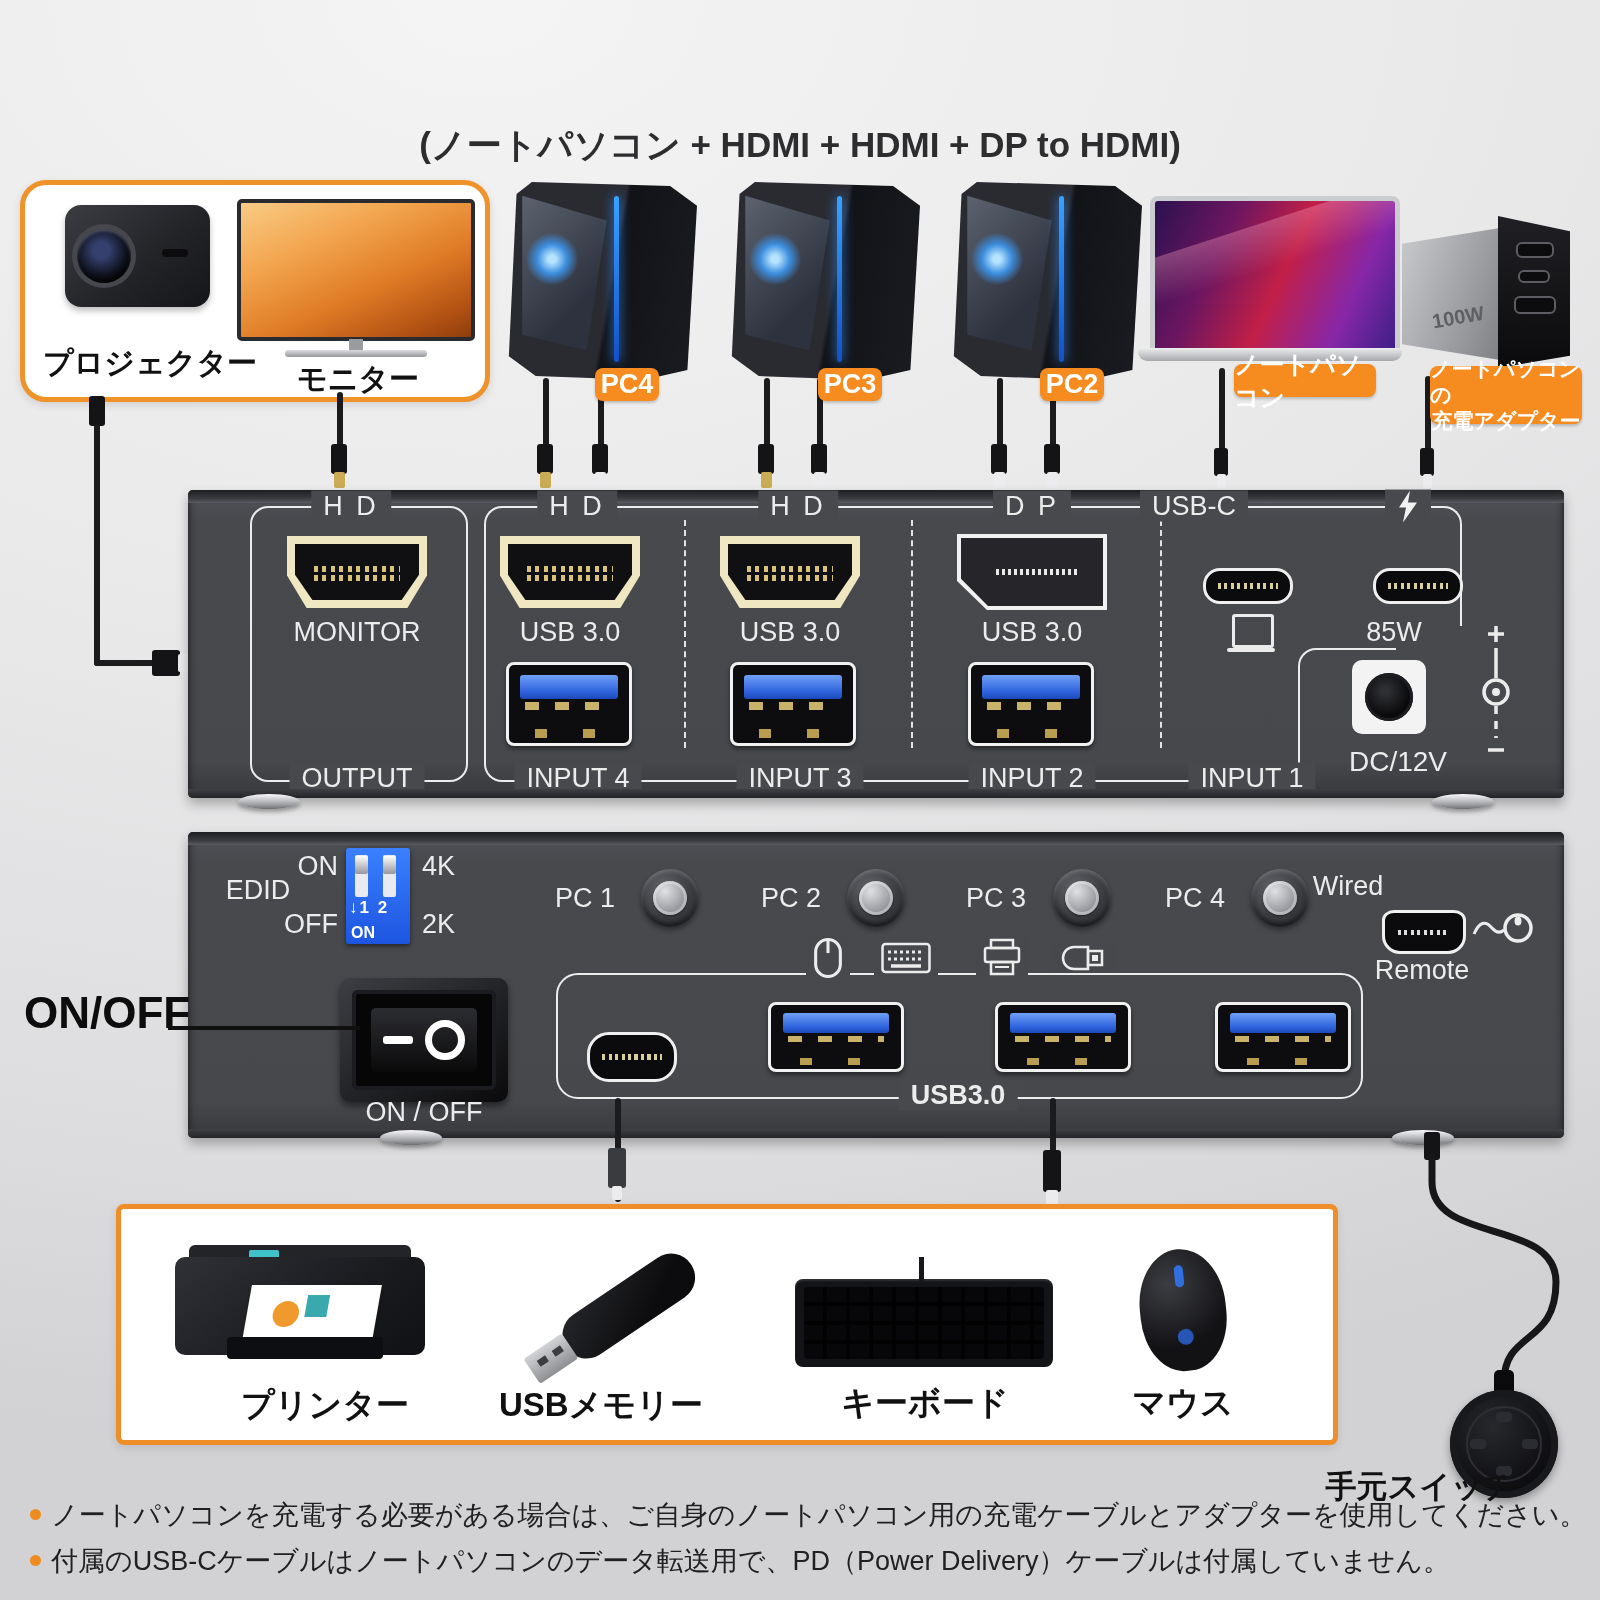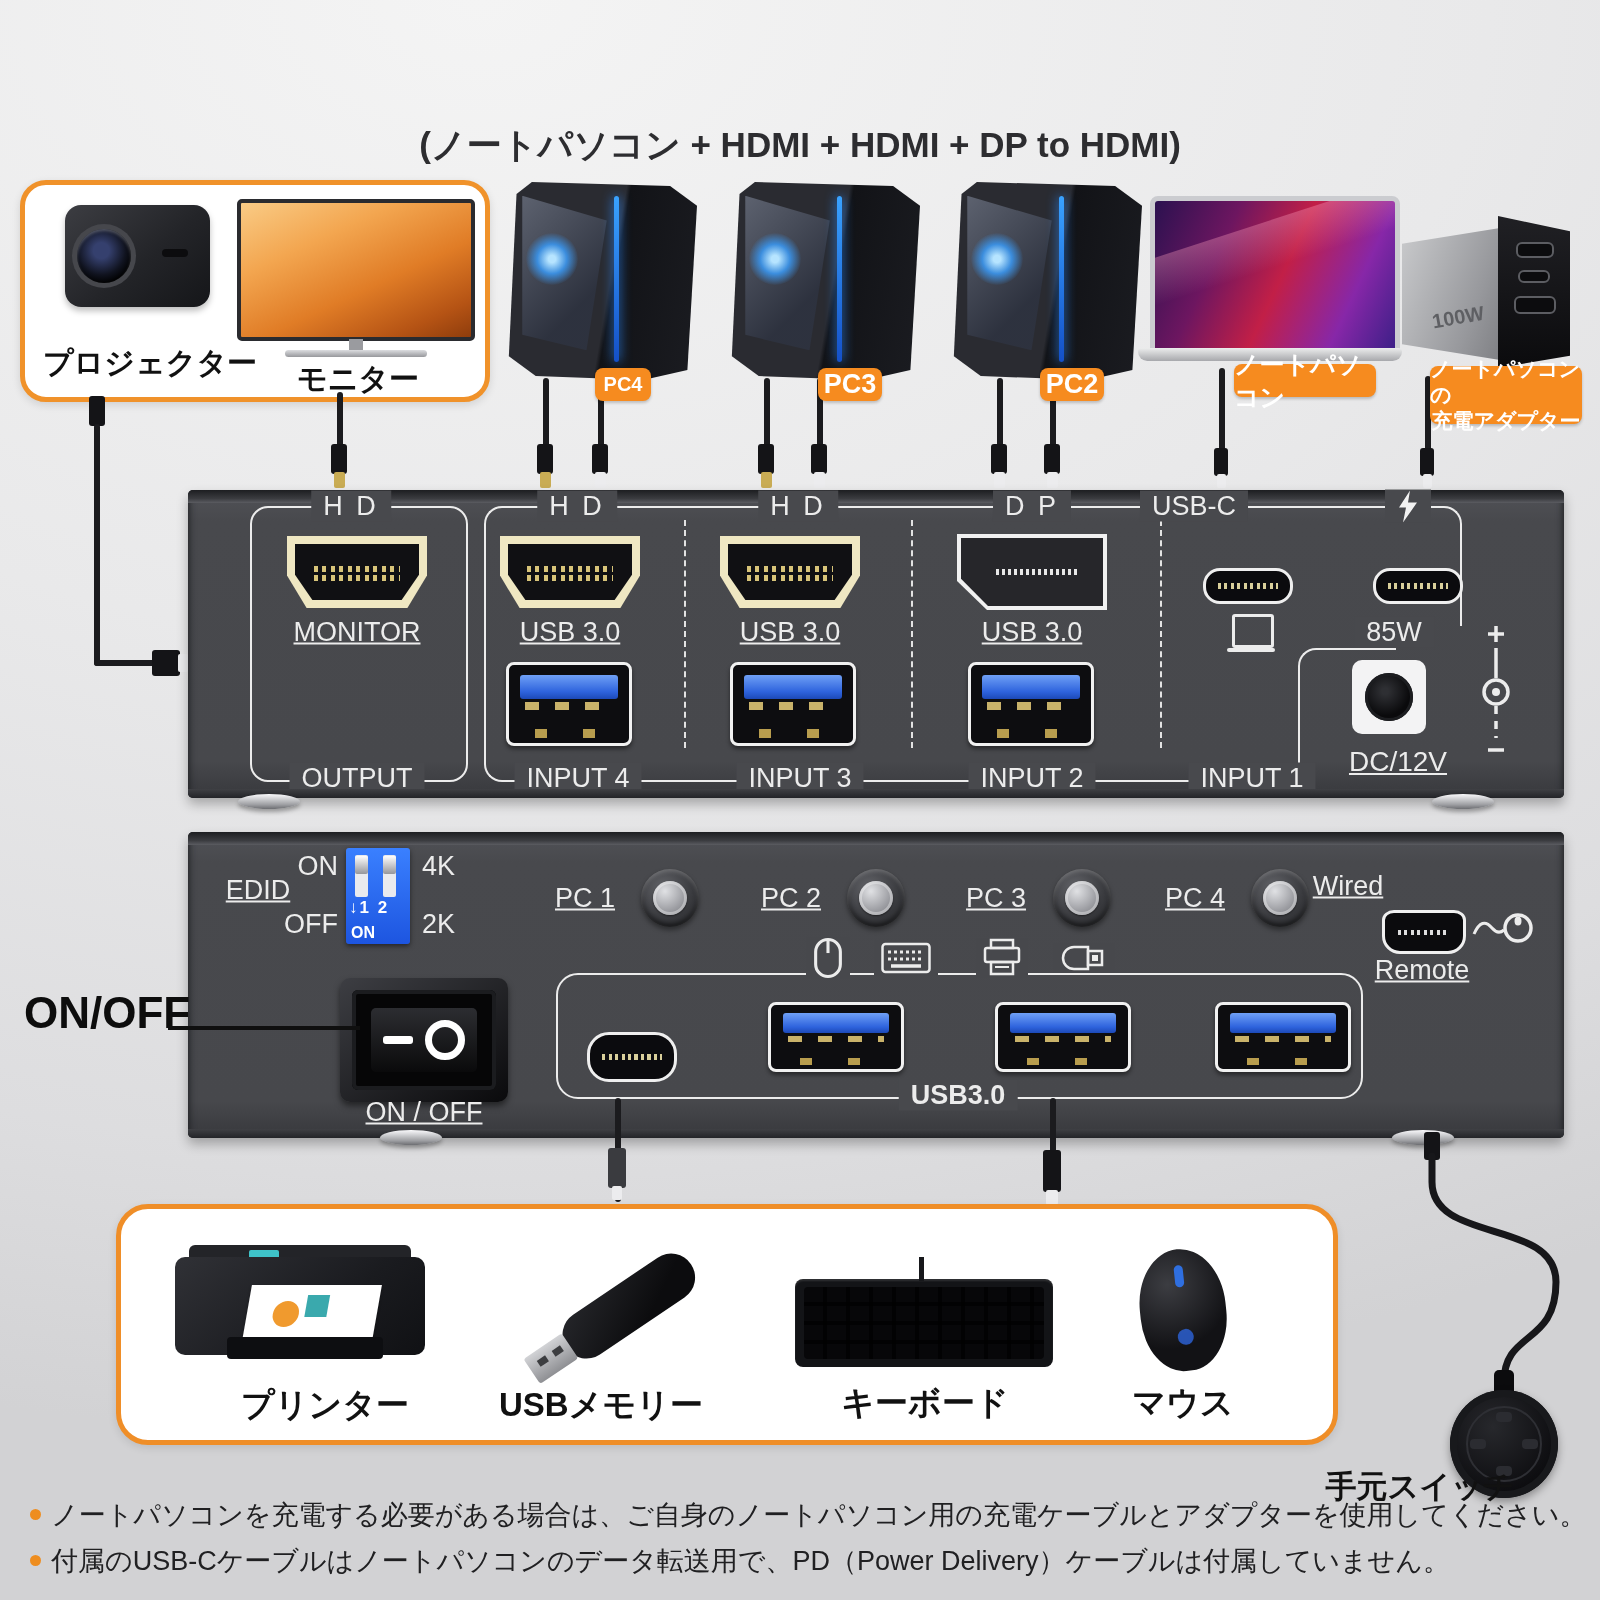--- a/index.html
+++ b/index.html
@@ -78,21 +78,21 @@
     background:linear-gradient(#1d1e21,#3a3b3f 65%,#5b5c61);}
   .panel::after{content:"";position:absolute;left:0;right:0;bottom:0;height:9px;border-radius:0 0 5px 5px;
     background:linear-gradient(#3f4044,#232428);}
   .rear{top:490px;height:308px;}
   .front{top:832px;height:306px;}
   .grp{position:absolute;border:2.5px solid #ececec;border-radius:18px;}
   .grp.noR{border-right:none;border-radius:18px 0 0 18px;}
   .dash{position:absolute;width:0;border-left:2.5px dashed #e3e3e3;}
   .lbl,.txt,.txtr,.txtl{position:absolute;color:#ececec;font-size:27px;font-weight:500;white-space:nowrap;}
   .lbl{transform:translate(-50%,-50%);background:#48494d;padding:0 12px;}
-  .txt{transform:translate(-50%,-50%);text-decoration:underline;}
+  .txt{transform:translate(-50%,-50%);}
   .txtr{transform:translate(-100%,-50%);}
   .txtl{transform:translate(0,-50%);}
   .ext{position:absolute;border:0 solid #ececec;}
 
   
   .hdmi{position:absolute;width:140px;height:72px;background:#efe7c2;
     clip-path:polygon(0 0,100% 0,100% 55%,86% 100%,14% 100%,0 55%);
     display:flex;align-items:center;justify-content:center;}
   .hdmi-in{width:124px;height:56px;background:#101013;
     clip-path:polygon(0 0,100% 0,100% 55%,86% 100%,14% 100%,0 55%);
@@ -147,21 +147,21 @@
     background:repeating-linear-gradient(90deg,#ddd 0 3px,transparent 3px 6.5px);}
   .icon-patch{position:absolute;background:#47484c;padding:0 7px;transform:translate(-50%,-50%);line-height:0;}
 
   
   .callout{position:absolute;font-size:44px;font-weight:800;color:#0d0d0d;}
   .cline{position:absolute;background:#0f0f0f;}
   .foot{position:absolute;width:62px;height:15px;border-radius:50%;
     background:linear-gradient(#fafafc,#9fa0a4 70%,#6d6e72);box-shadow:0 3px 4px rgba(0,0,0,.3);}
 
   .perbox{position:absolute;left:116px;top:1204px;width:1212px;height:231px;background:#fff;
-    border:5px solid #ef8e28;border-radius:32px;box-shadow:0 3px 8px rgba(0,0,0,.10);}
+    border:5px solid #ef8e28;border-radius:8px;box-shadow:0 3px 8px rgba(0,0,0,.10);}
   .plabel{position:absolute;font-size:33px;font-weight:700;color:#111;text-align:center;}
   .printer{position:absolute;left:54px;top:36px;width:250px;height:122px;}
   .pr-body{position:absolute;left:0;top:12px;width:250px;height:98px;border-radius:10px;
     background:linear-gradient(140deg,#303136 0%,#1a1b1f 60%,#101114 100%);}
   .pr-top{position:absolute;left:14px;top:0;width:222px;height:26px;border-radius:6px;background:#232428;}
   .pr-scr{position:absolute;left:60px;top:5px;width:30px;height:15px;background:#3fc3c9;border-radius:2px;}
   .pr-paper{position:absolute;left:72px;top:40px;width:130px;height:56px;background:#fff;transform:skewX(-10deg);
     box-shadow:0 2px 3px rgba(0,0,0,.3);}
   .pr-c1{position:absolute;left:26px;top:16px;width:26px;height:26px;border-radius:50%;background:#f09a2e;}
   .pr-c2{position:absolute;left:58px;top:10px;width:22px;height:22px;background:#3aa9ad;}
@@ -285,21 +285,21 @@
 
     <div class="cv" style="left:1219px;top:368px;height:92px"></div>
     <div class="plug" style="left:1214px;top:448px;width:14px;height:28px"></div>
     <div class="tipw" style="left:1217px;top:474px;width:9px;height:14px"></div>
 
     <div class="cv" style="left:1425px;top:376px;height:84px"></div>
     <div class="plug" style="left:1420px;top:448px;width:14px;height:28px"></div>
     <div class="tipw" style="left:1423px;top:474px;width:9px;height:14px"></div>
   </div>
 
-  <div class="badge" style="left:595px;top:368px;width:56px;height:33px;font-size:20px">PC4</div>
+  <div class="badge" style="left:595px;top:368px;width:64px;height:33px;font-size:27px">PC4</div>
   <div class="badge" style="left:818px;top:368px;width:64px;height:33px;font-size:27px">PC3</div>
   <div class="badge" style="left:1040px;top:368px;width:64px;height:33px;font-size:27px">PC2</div>
   <div class="badge" style="left:1234px;top:364px;width:142px;height:33px;font-size:25px">ノートパソコン</div>
   <div class="badge badge2" style="left:1430px;top:366px;width:152px;height:58px">
     <span>ノートパソコンの</span>
     <span>充電アダプター</span>
   </div>
 
   <div class="panel rear">
 

